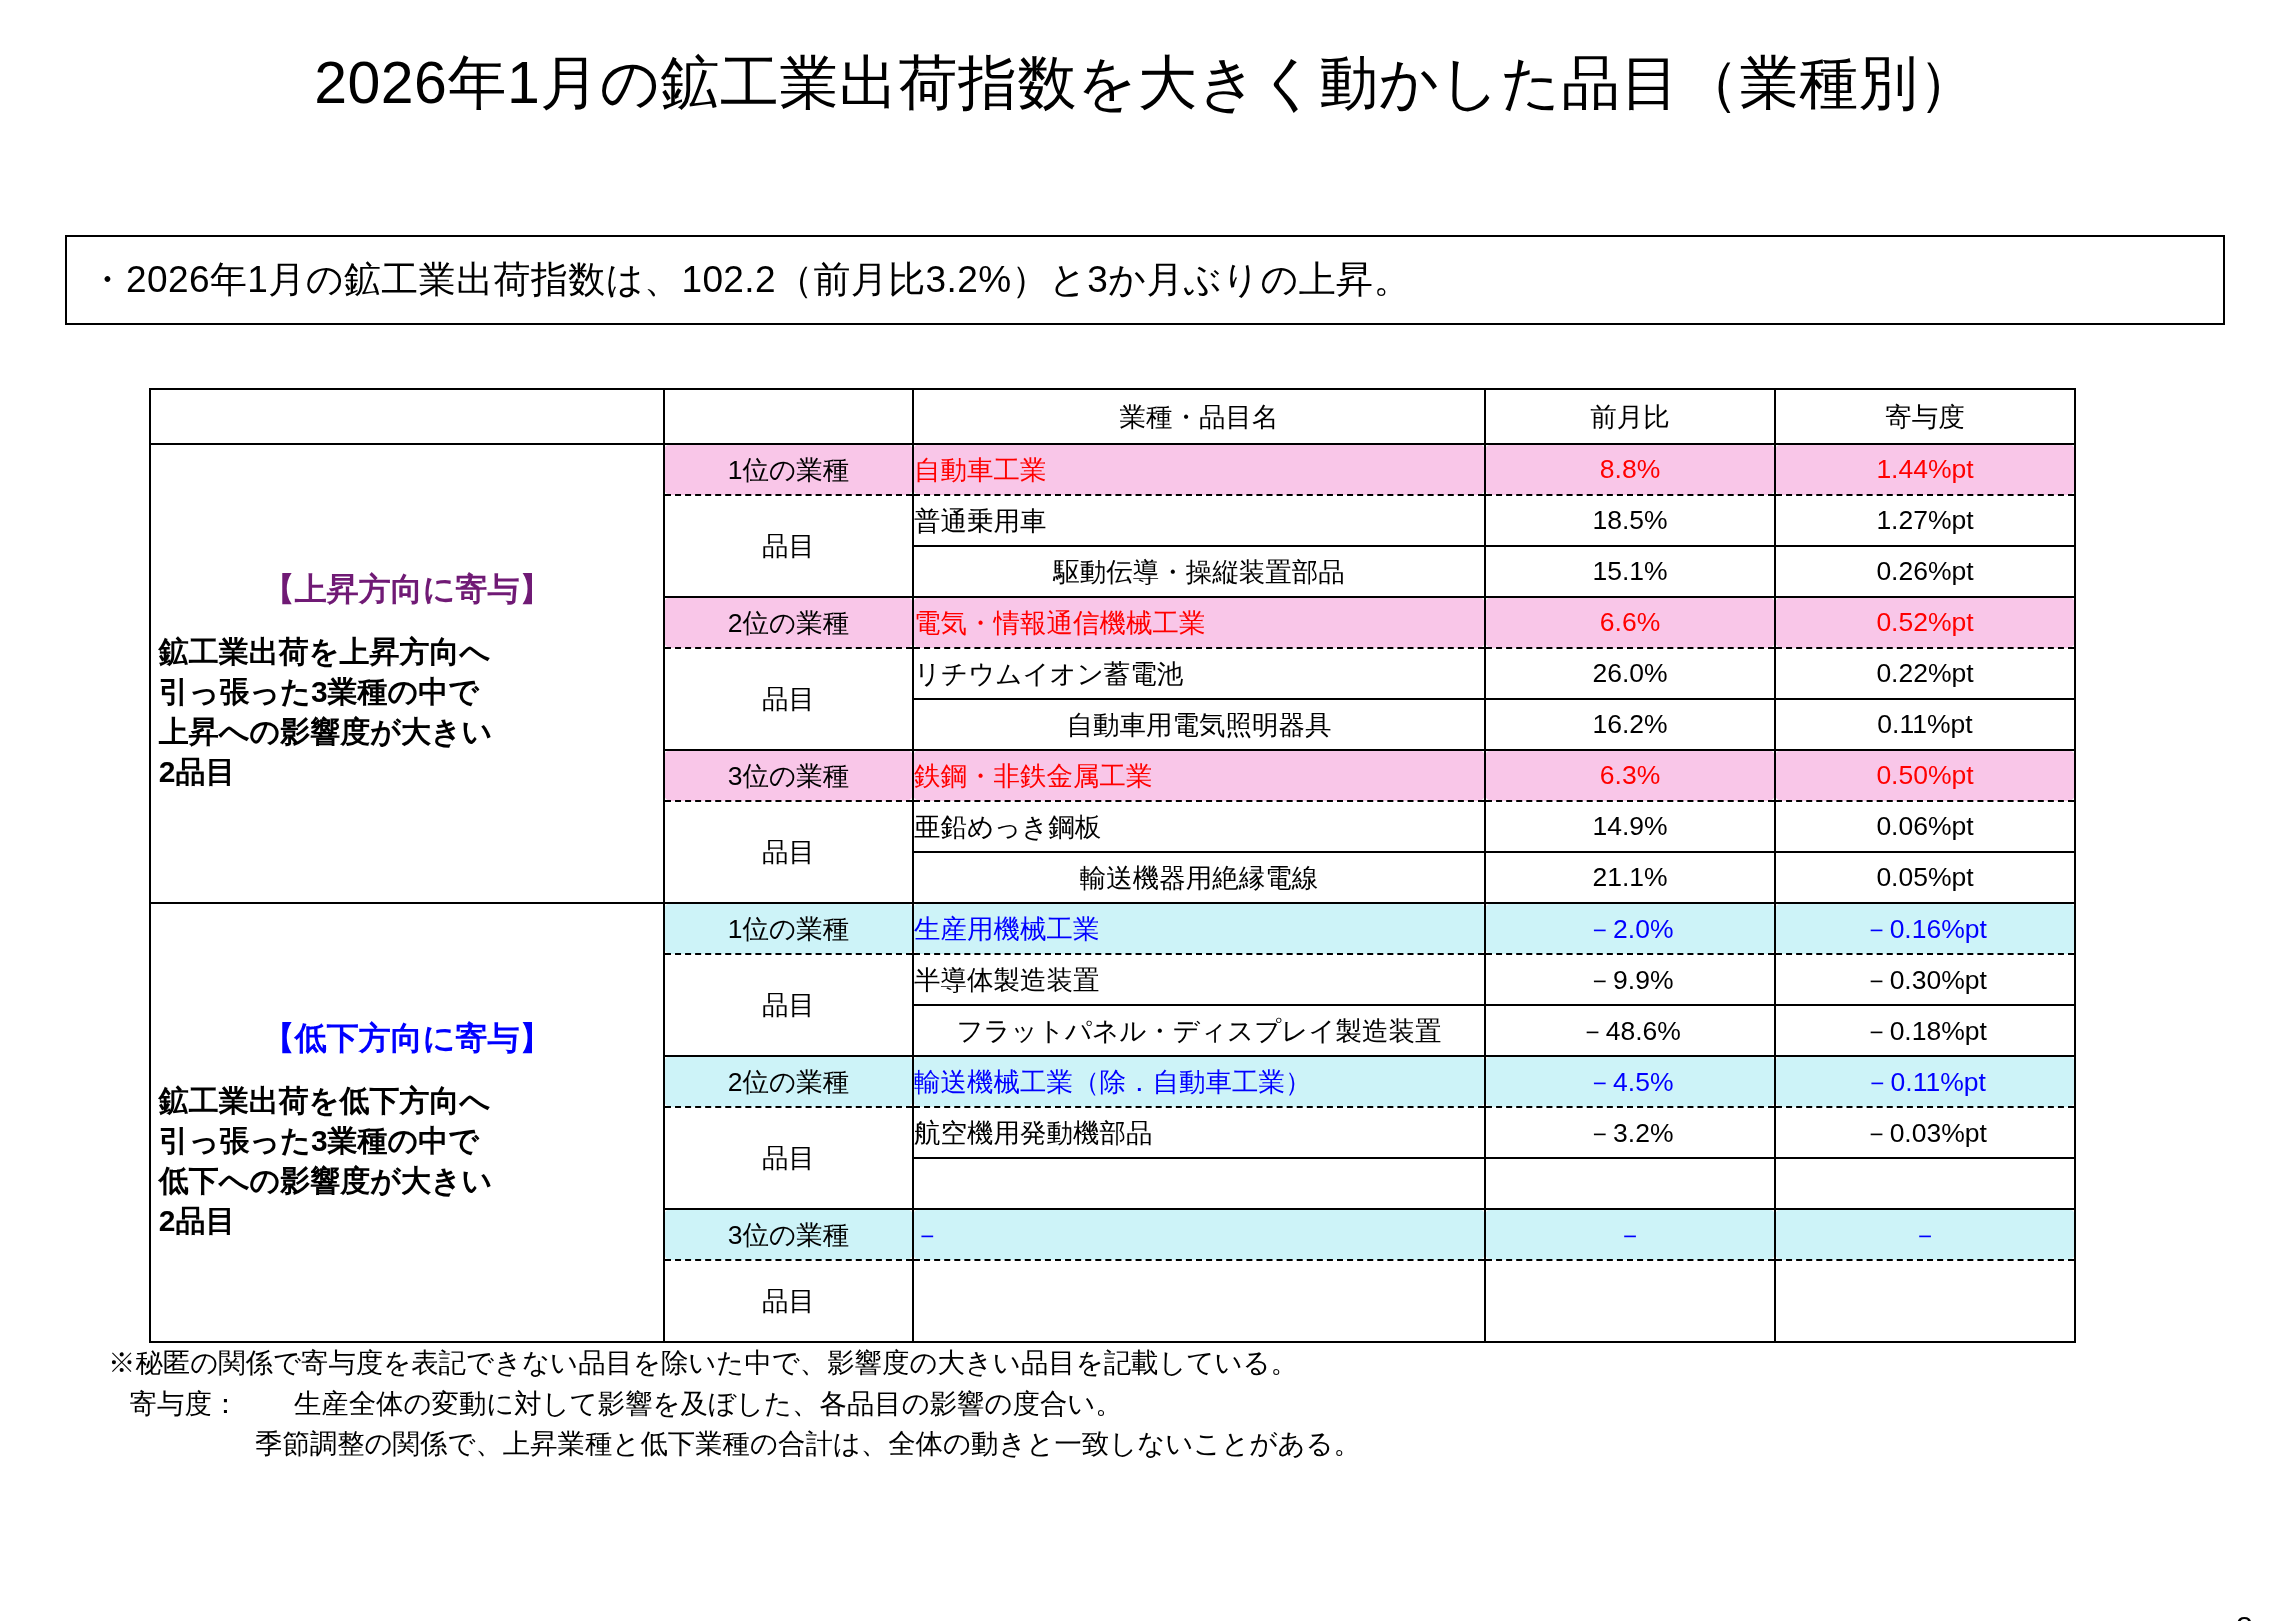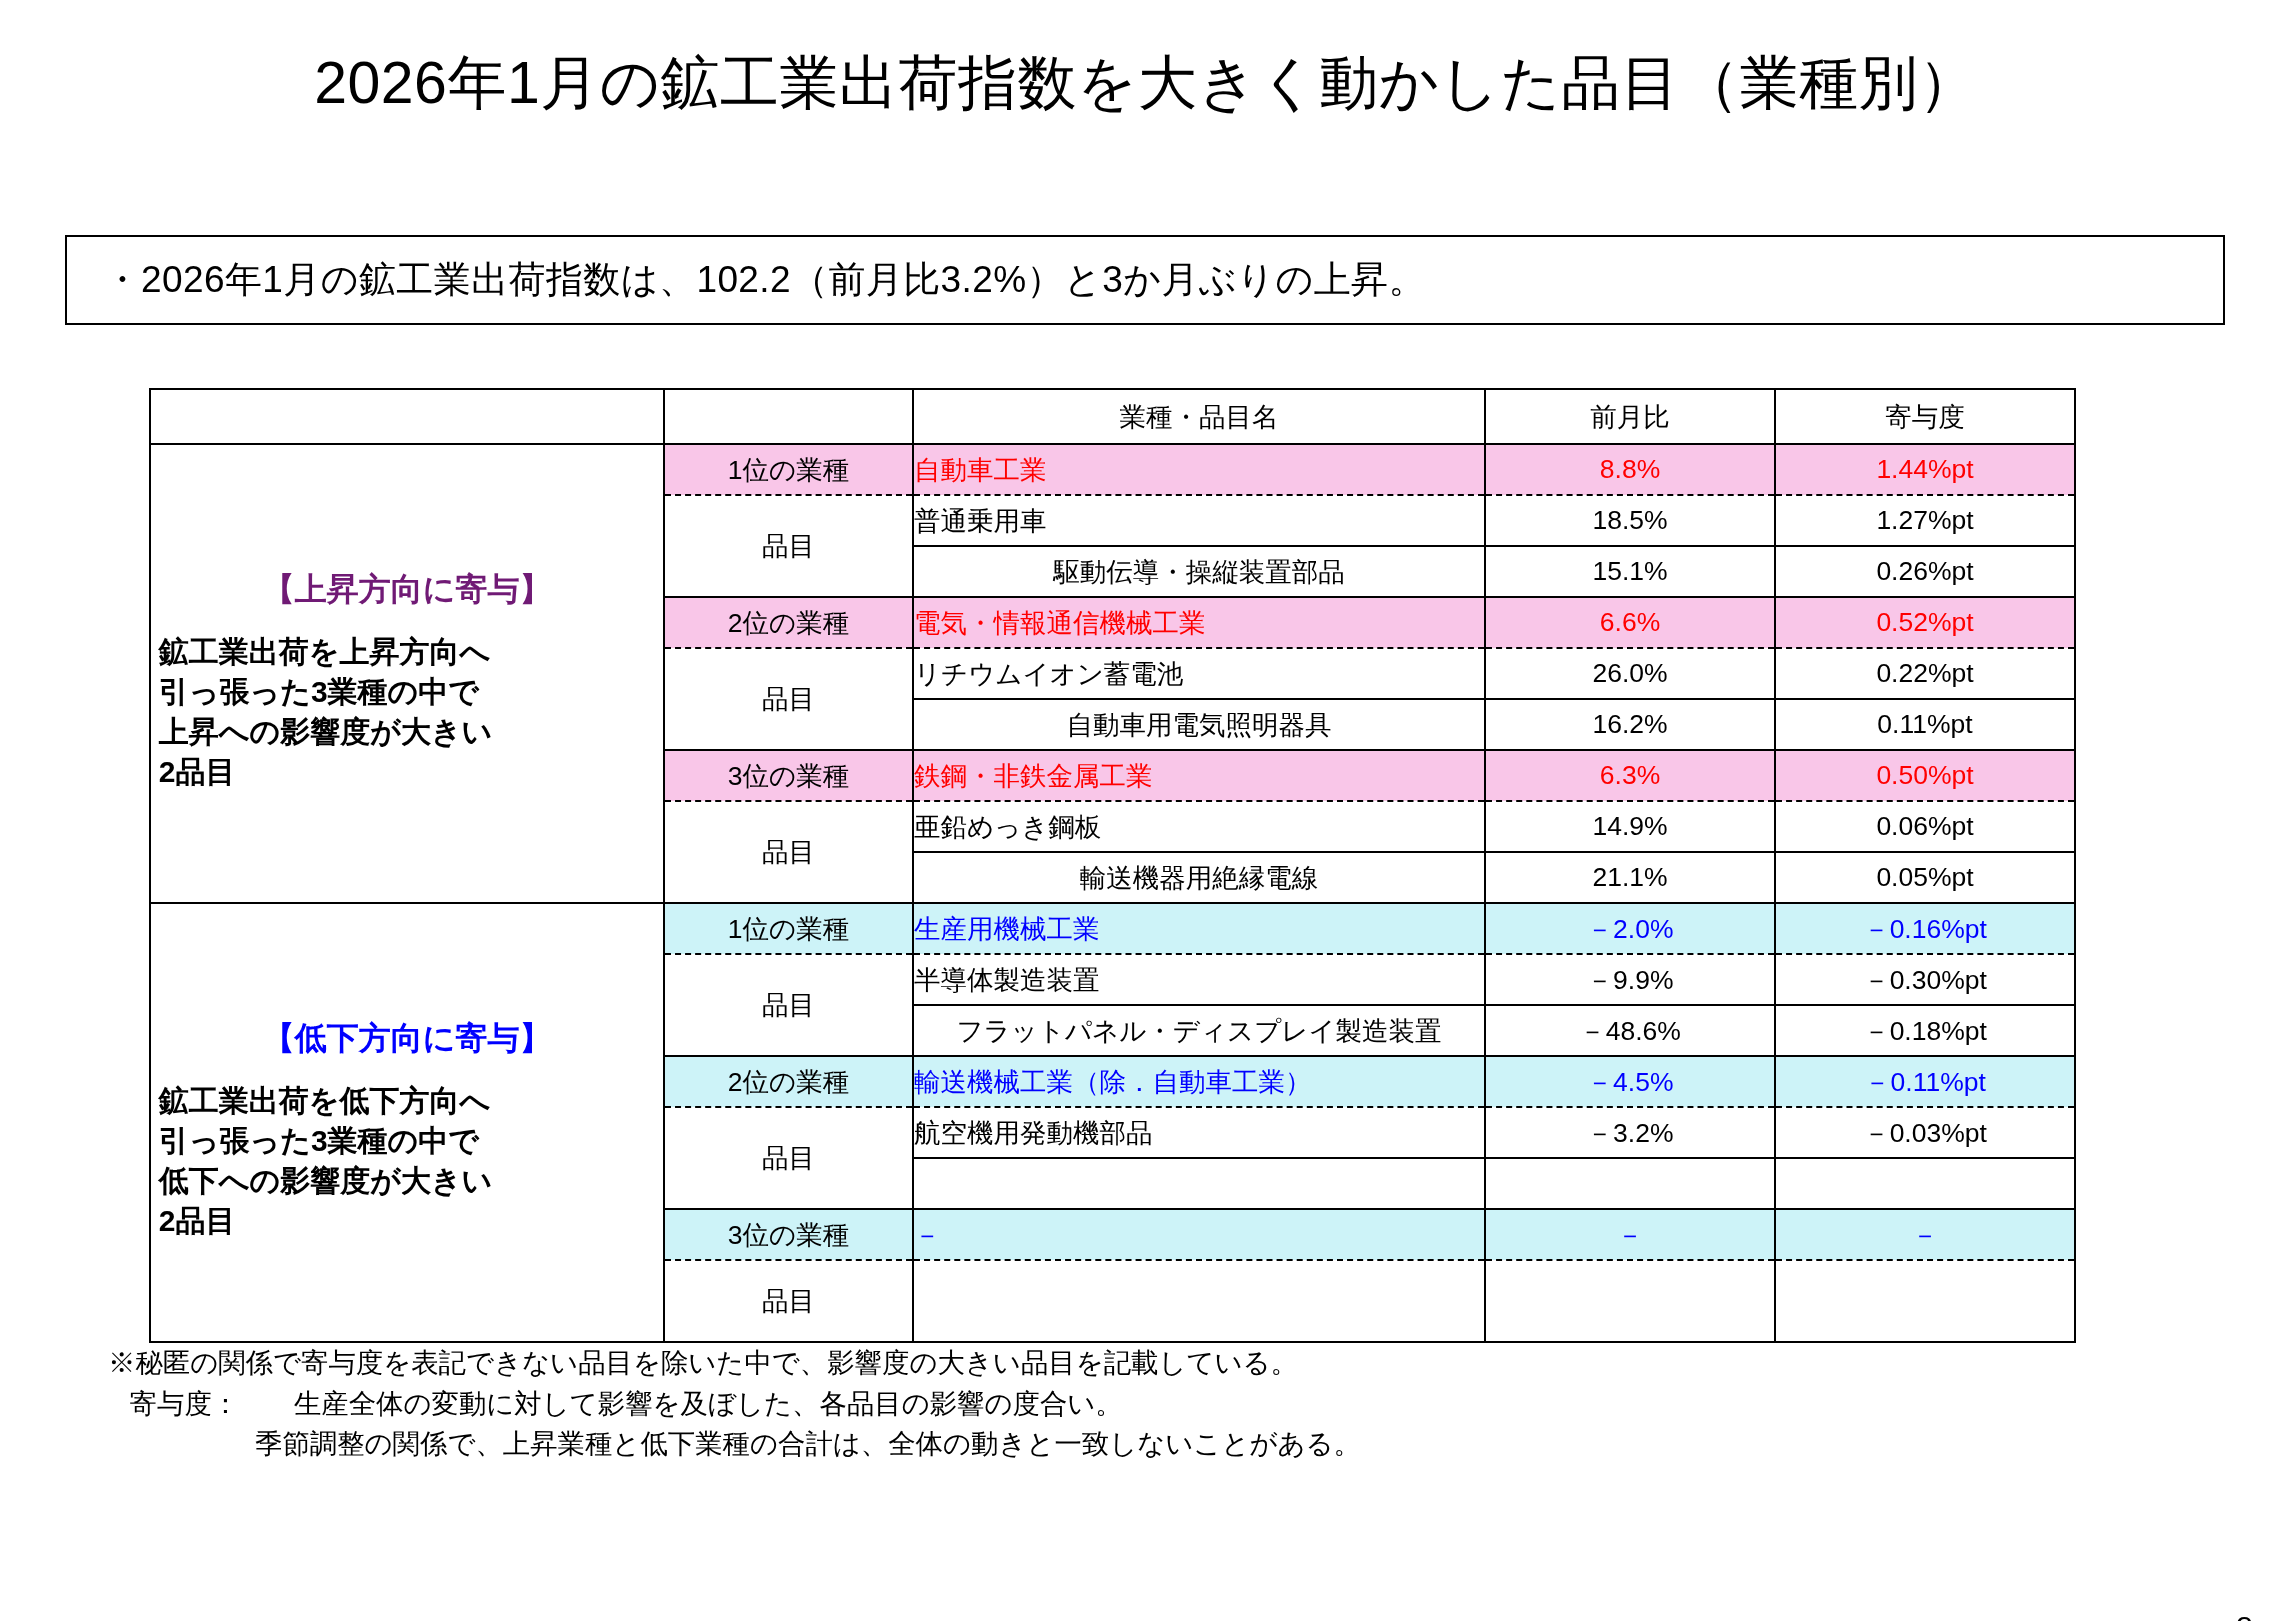--- a/index.html
+++ b/index.html
@@ -43,21 +43,20 @@
     border: 2.9px solid #000;
     box-sizing: border-box;
     display: flex;
     align-items: center;
     padding-left: 21.6px;
   }
   .lead-text {
     font-size: 37px;
     letter-spacing: 0.4px;
     white-space: nowrap;
-    margin-left: 15px;
   }
 
   
   .table-wrap {
     position: absolute;
     left: 149px;
     top: 337px;
     width: 2098px;
   }
   table.main {
@@ -127,21 +126,21 @@
     text-align: left;
     padding-left: 11.8px;
     font-size: 27.4px;
   }
   .num-cell {
     text-align: center;
     font-size: 27.4px;
   }
 
   
-  .r-industry td { height: 49px; }
+  .r-industry td { height: 49px; border-radius: 7px; }
   .r-item td { height: 49px; }
   .r-tall td { height: 80px; }
 
   
   .hl-pink { background: #f9c6e8; }
   .hl-cyan { background: #cdf3f8; }
   .t-red { color: #ff0000; font-weight: bold; }
   .t-blue { color: #0000ff; font-weight: bold; }
   .bold { font-weight: bold; }
 

